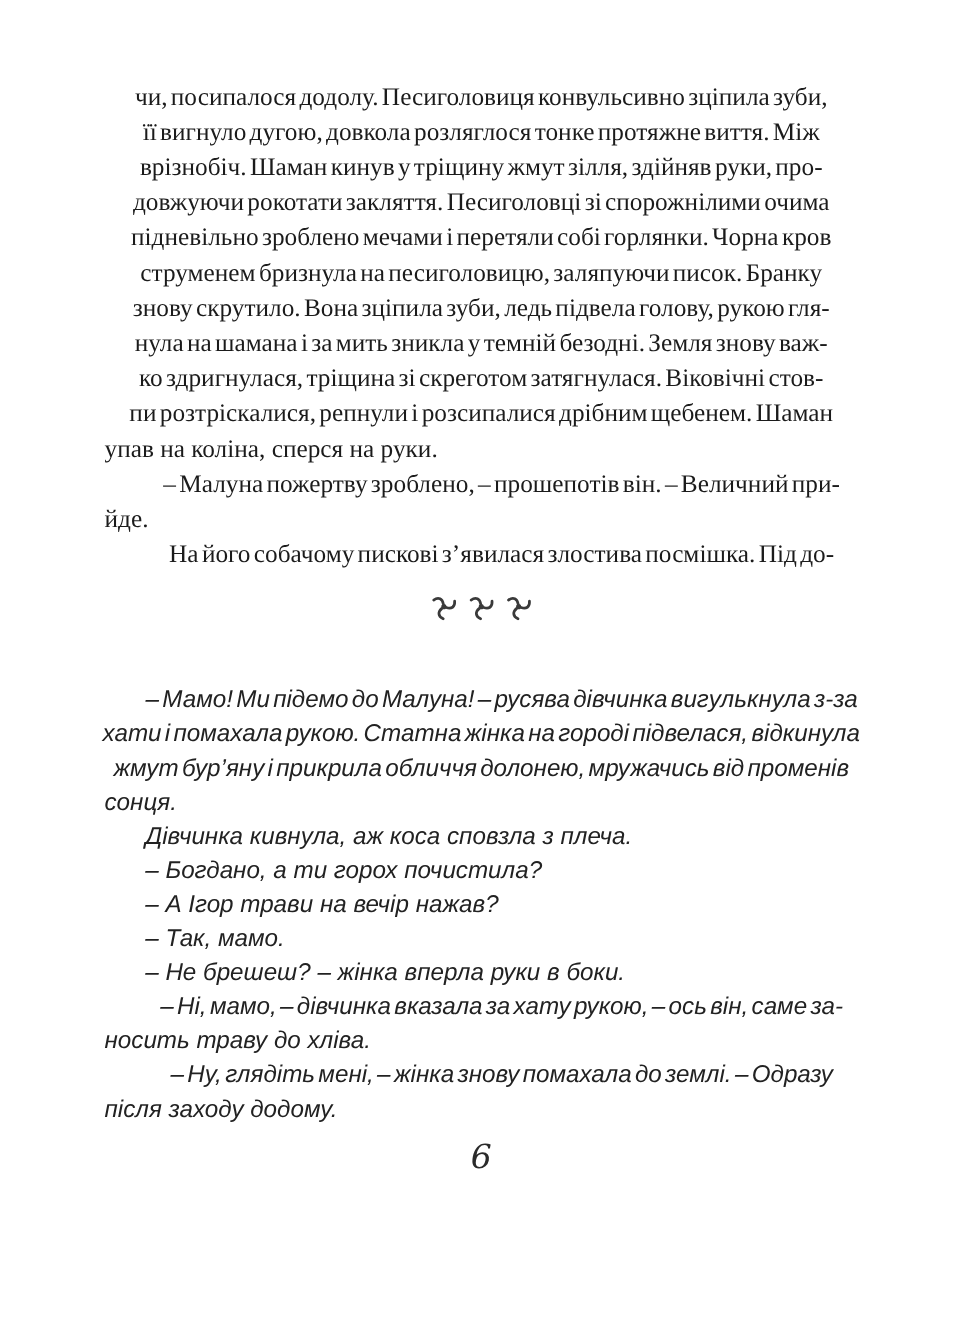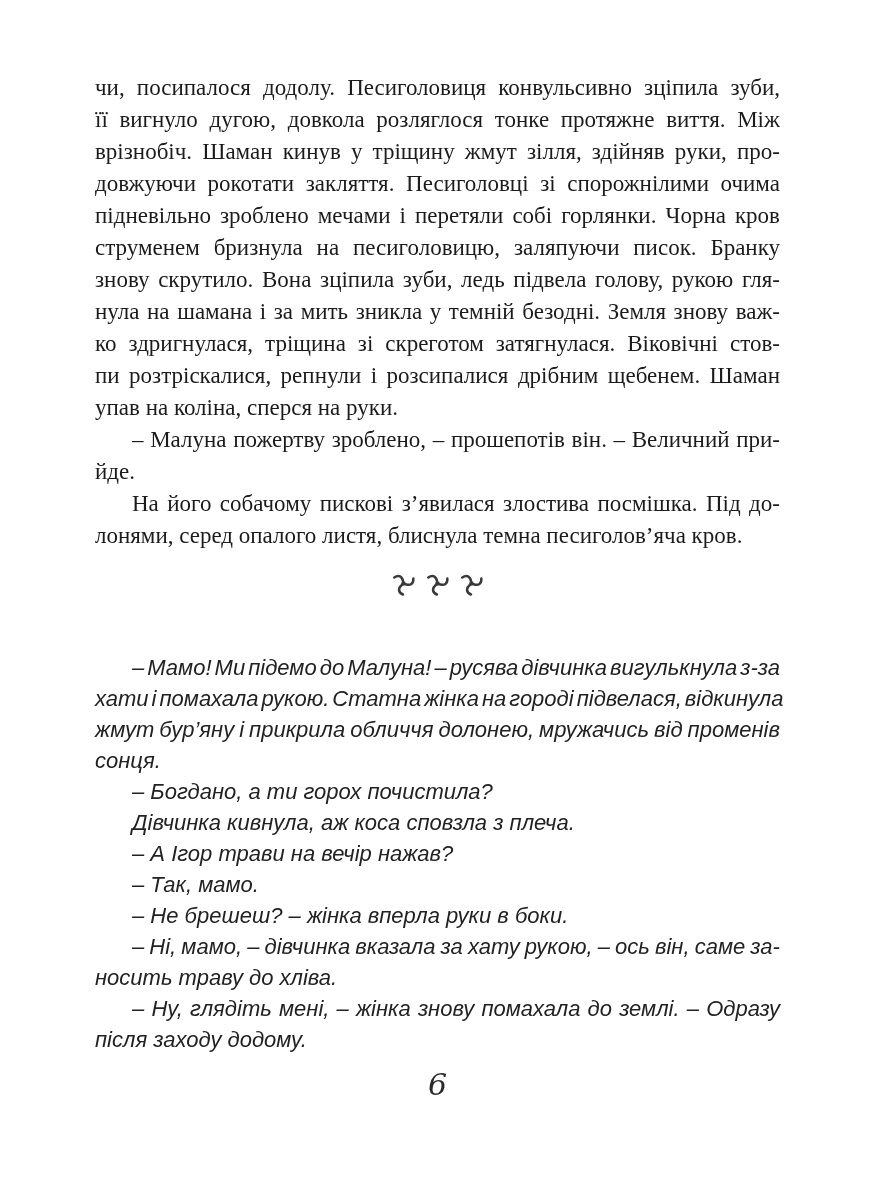--- a/index.html
+++ b/index.html
@@ -35,21 +35,21 @@
   }
   .dialogue .line {
     height: 31px;
     line-height: 31px;
   }
   .line {
     white-space: nowrap;
   }
   .line.just {
     display: flex;
-    justify-content: space-between;
+    justify-content: center;
     gap: 3px;
   }
   .line.indent {
     padding-left: 37px;
   }
   .divider {
     margin-top: 18px;
     height: 26px;
     display: flex;
     justify-content: center;
@@ -200,21 +200,20 @@
         <span>На</span>
         <span>його</span>
         <span>собачому</span>
         <span>пискові</span>
         <span>з’явилася</span>
         <span>злостива</span>
         <span>посмішка.</span>
         <span>Під</span>
         <span>до-</span>
       </div>
-      <div class="line">лонями, серед опалого листя, блиснула темна песиголов’яча кров.</div>
     </div>
 
   <div class="divider">
     <svg width="25" height="25" viewBox="-13 -13 26 26">
       <circle cx="0" cy="0" r="2.4" fill="#3a3a3a"></circle>
       <g fill="none" stroke="#3a3a3a" stroke-width="2.6" stroke-linecap="round">
         <path d="M2.3,0.8 C7,2.5 10.8,0.5 10.2,-5.2"></path>
         <path d="M2.3,0.8 C7,2.5 10.8,0.5 10.2,-5.2" transform="rotate(120)"></path>
         <path d="M2.3,0.8 C7,2.5 10.8,0.5 10.2,-5.2" transform="rotate(240)"></path>
       </g>
@@ -268,22 +267,22 @@
         <span>бур’яну</span>
         <span>і</span>
         <span>прикрила</span>
         <span>обличчя</span>
         <span>долонею,</span>
         <span>мружачись</span>
         <span>від</span>
         <span>променів</span>
       </div>
       <div class="line">сонця.</div>
+      <div class="line indent">Дівчинка кивнула, аж коса сповзла з плеча.</div>
       <div class="line indent">– Богдано, а ти горох почистила?</div>
-      <div class="line indent">Дівчинка кивнула, аж коса сповзла з плеча.</div>
       <div class="line indent">– А Ігор трави на вечір нажав?</div>
       <div class="line indent">– Так, мамо.</div>
       <div class="line indent">– Не брешеш? – жінка вперла руки в боки.</div>
       <div class="line indent just">
         <span>–</span>
         <span>Ні,</span>
         <span>мамо,</span>
         <span>–</span>
         <span>дівчинка</span>
         <span>вказала</span>

